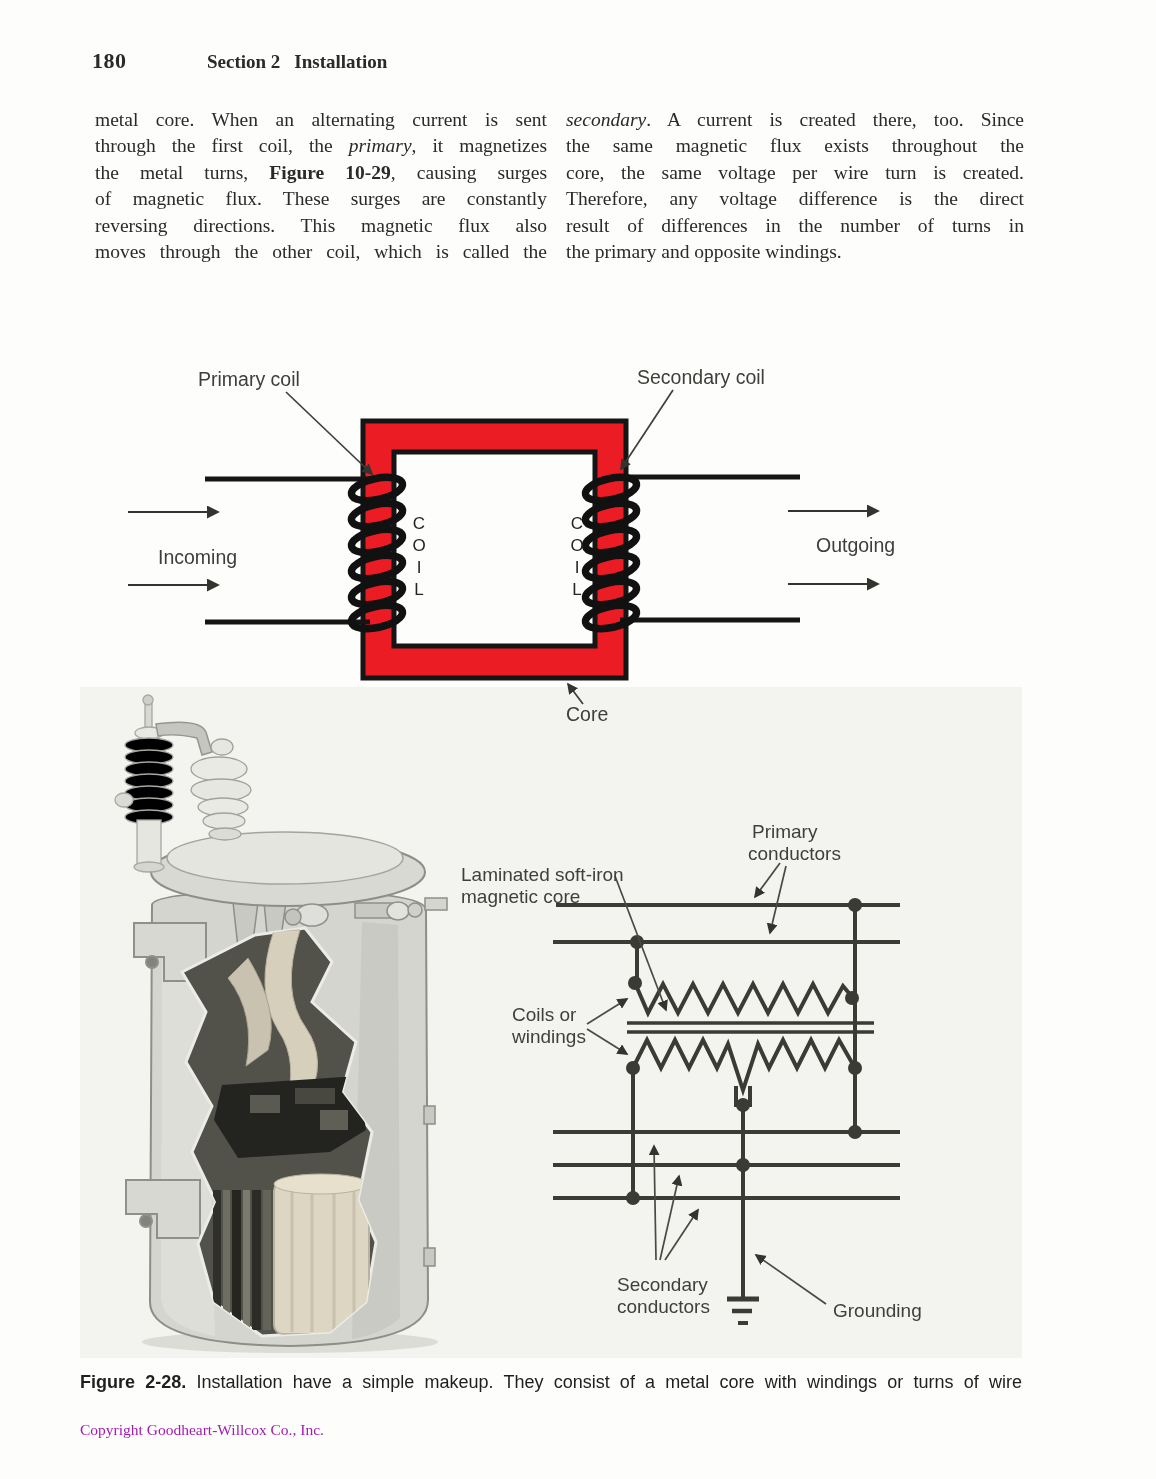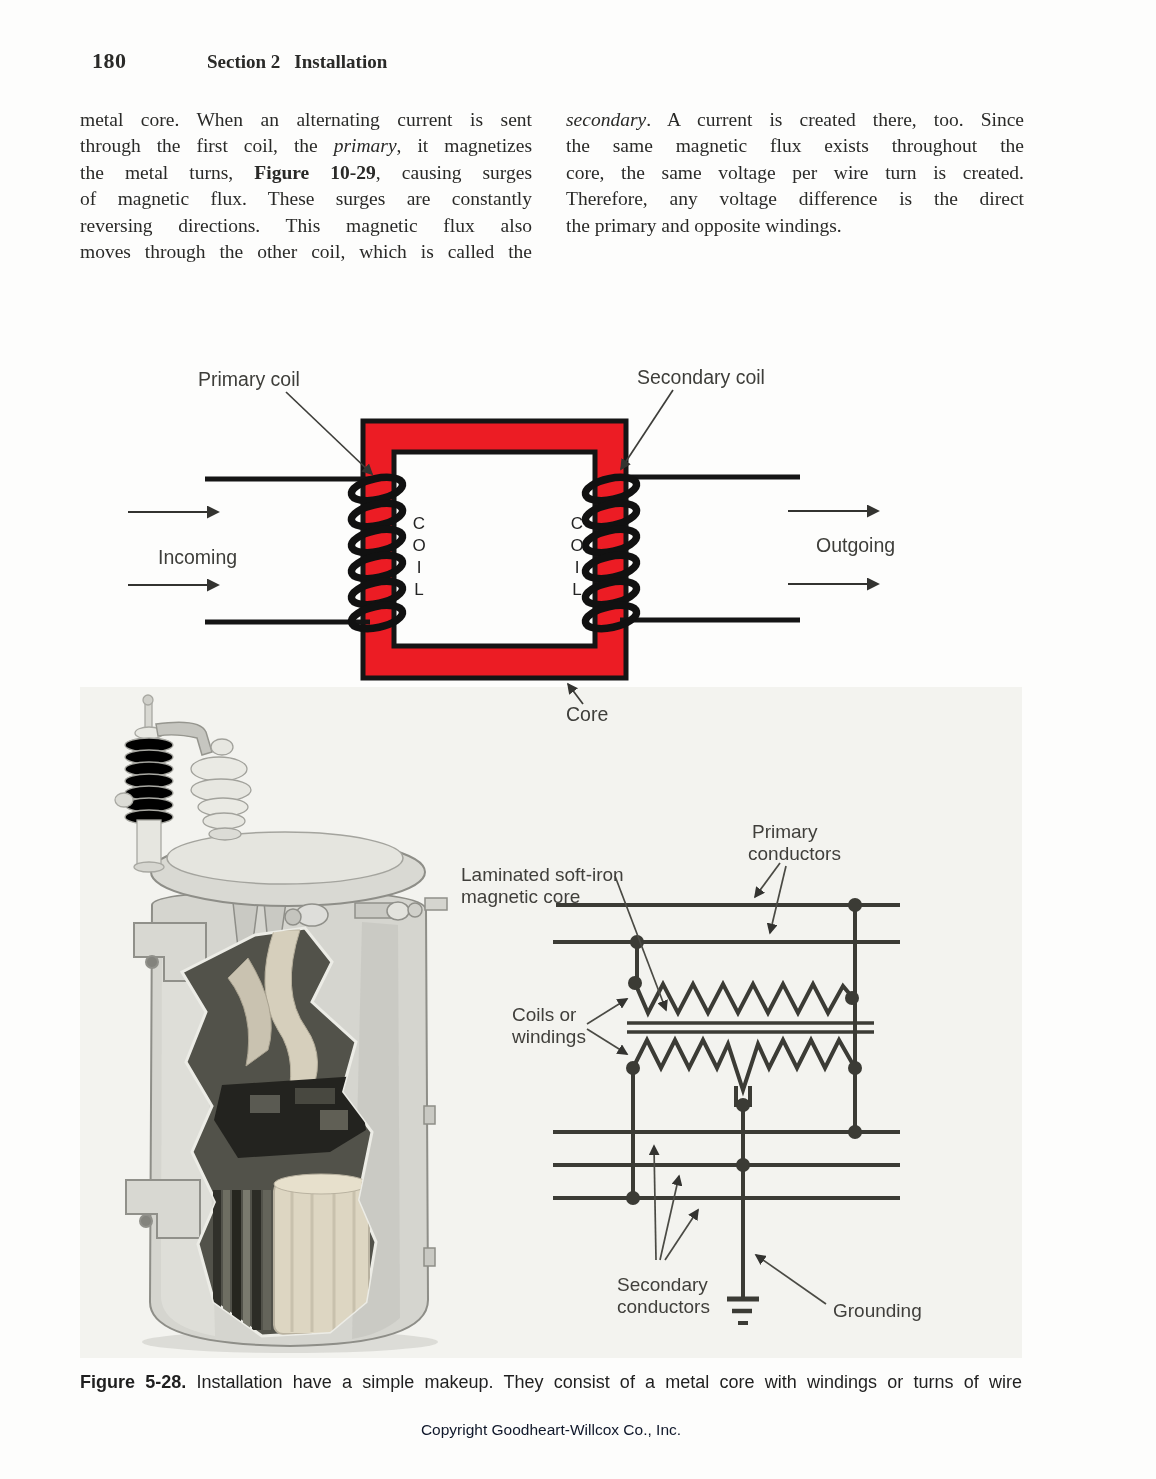--- a/index.html
+++ b/index.html
@@ -5,34 +5,34 @@
   html,body{margin:0;padding:0;background:#ffffff;}
   .page{position:relative;width:1156px;height:1479px;background:#fdfdfc;overflow:hidden;
         font-family:"Liberation Serif", serif;color:#2a2a28;}
   .abs{position:absolute;font-weight:bold;}
   
   .pagenum{font-size:22px;font-weight:bold;letter-spacing:.5px;}
   .sechead{font-size:19px;}
   .sechead .gap{display:inline-block;width:14px;}
   
   .col{position:absolute;top:107px;font-size:19.5px;line-height:26.4px;}
-  .col-left{left:80px;width:452px;}
+  .col-left{left:95px;width:452px;}
   .col-right{left:566px;width:458px;}
   .tline{text-align:justify;text-align-last:justify;white-space:normal;}
   .tline.nolast{text-align-last:left;}
   .it{font-style:italic;}
   .bd{font-weight:bold;}
   
   .figure-bg{position:absolute;left:80px;top:687px;width:942px;height:671px;background:#f3f3ef;}
   svg{position:absolute;overflow:visible;}
   
   .caption{position:absolute;left:80px;top:1371px;width:942px;
            font-family:"Liberation Sans", sans-serif;font-size:18px;line-height:23.5px;color:#1f1f1f;}
-  .copyright{position:absolute;left:80px;top:1421px;width:942px;text-align:center;
-           font-family:Liberation Sans, sans-serif;font-size:15.5px;color:#0f172a;}
+  .copyright{position:absolute;left:80px;top:1421px;width:942px;text-align:left;
+           font-family:Liberation Serif, serif;font-size:15.5px;color:#a21caf;}
   .diag-label{font-family:"Liberation Sans", sans-serif;font-size:19.5px;fill:#3e3e3a;}
   .sch-label{font-family:"Liberation Sans", sans-serif;font-size:19px;fill:#403f3b;}
   .coil-letter{font-family:"Liberation Sans", sans-serif;font-size:17px;fill:#242424;}
 </style>
 </head>
 <body>
 
 <div class="page">
 
   <div class="abs pagenum" style="left:80px;top:48px;margin-left:12px;">180</div>
@@ -47,20 +47,21 @@
     <div class="tline"><span>of magnetic flux. These surges are constantly</span></div>
     <div class="tline"><span>reversing directions. This magnetic flux also</span></div>
     <div class="tline"><span>moves through the other coil, which is called the</span></div>
   </div>
 
   <div class="col col-right">
     <div class="tline"><span class="it">secondary</span><span>. A current is created there, too. Since</span></div>
     <div class="tline"><span>the same magnetic flux exists throughout the</span></div>
     <div class="tline"><span>core, the same voltage per wire turn is created.</span></div>
     <div class="tline"><span>Therefore, any voltage difference is the direct</span></div>
+    <div class="tline"><span>result of differences in the number of turns in</span></div>
     <div class="tline nolast"><span>the primary and opposite windings.</span></div>
   </div>
 
   <div class="figure-bg"></div>
 
   <svg style="left:0;top:355px;" width="1156" height="380" viewBox="0 355 1156 380">
     <defs>
       <marker id="ah" viewBox="0 0 10 10" refX="8.5" refY="5" markerWidth="6.5" markerHeight="6.5" orient="auto-start-reverse">
         <path d="M0,0 L10,5 L0,10 z" fill="#333330"></path>
       </marker>
@@ -271,18 +272,18 @@
       <text class="sch-label" x="461" y="903">magnetic core</text>
       <text class="sch-label" x="512" y="1021">Coils or</text>
       <text class="sch-label" x="512" y="1043">windings</text>
       <text class="sch-label" x="617" y="1291">Secondary</text>
       <text class="sch-label" x="617" y="1313">conductors</text>
       <text class="sch-label" x="833" y="1317">Grounding</text>
     </g>
   </svg>
 
   <div class="caption">
-    <div class="tline"><span class="bd">Figure 5-28.</span><span> Installation have a simple makeup. They consist of a metal core with windings or turns of wire</span></div>
+    <div class="tline"><span class="bd">Figure 2-28.</span><span> Installation have a simple makeup. They consist of a metal core with windings or turns of wire</span></div>
   </div>
 
   <div class="copyright">Copyright Goodheart-Willcox Co., Inc.</div>
 
 </div>
 
 </body></html>

